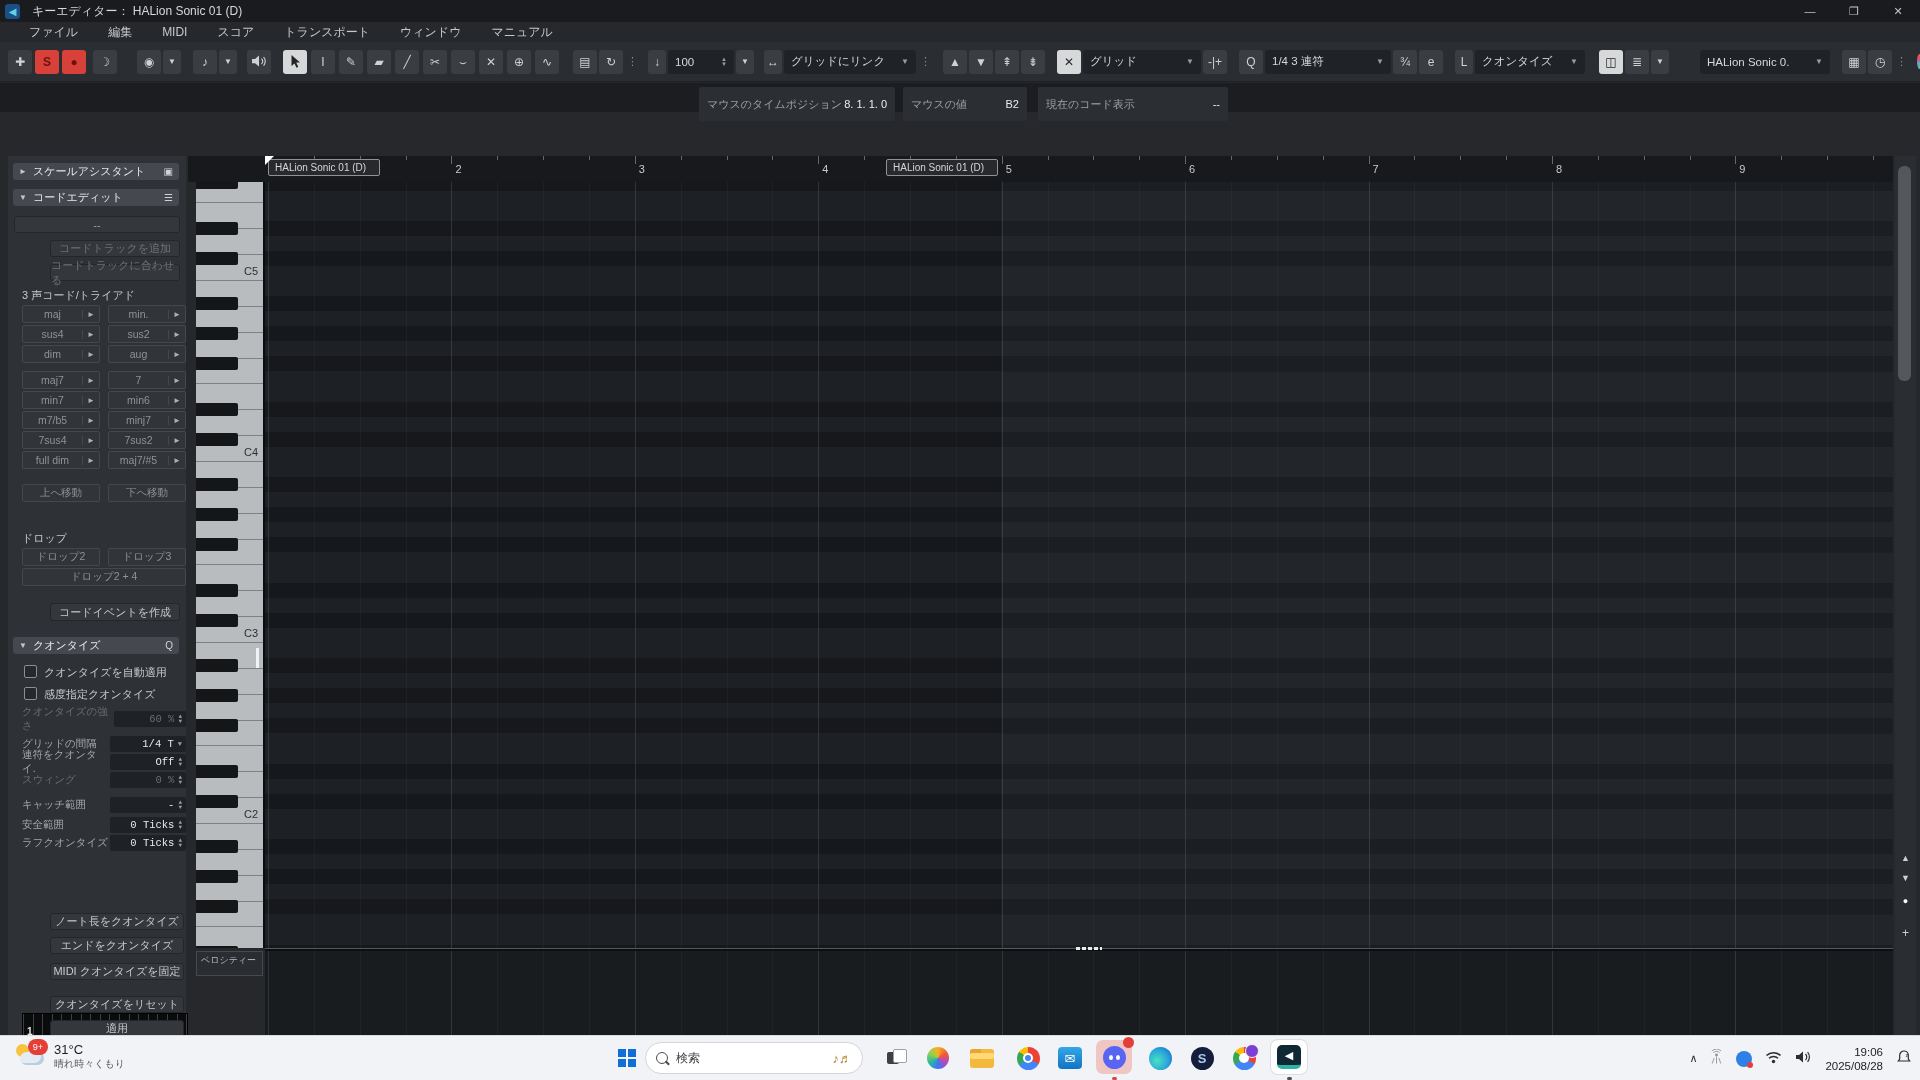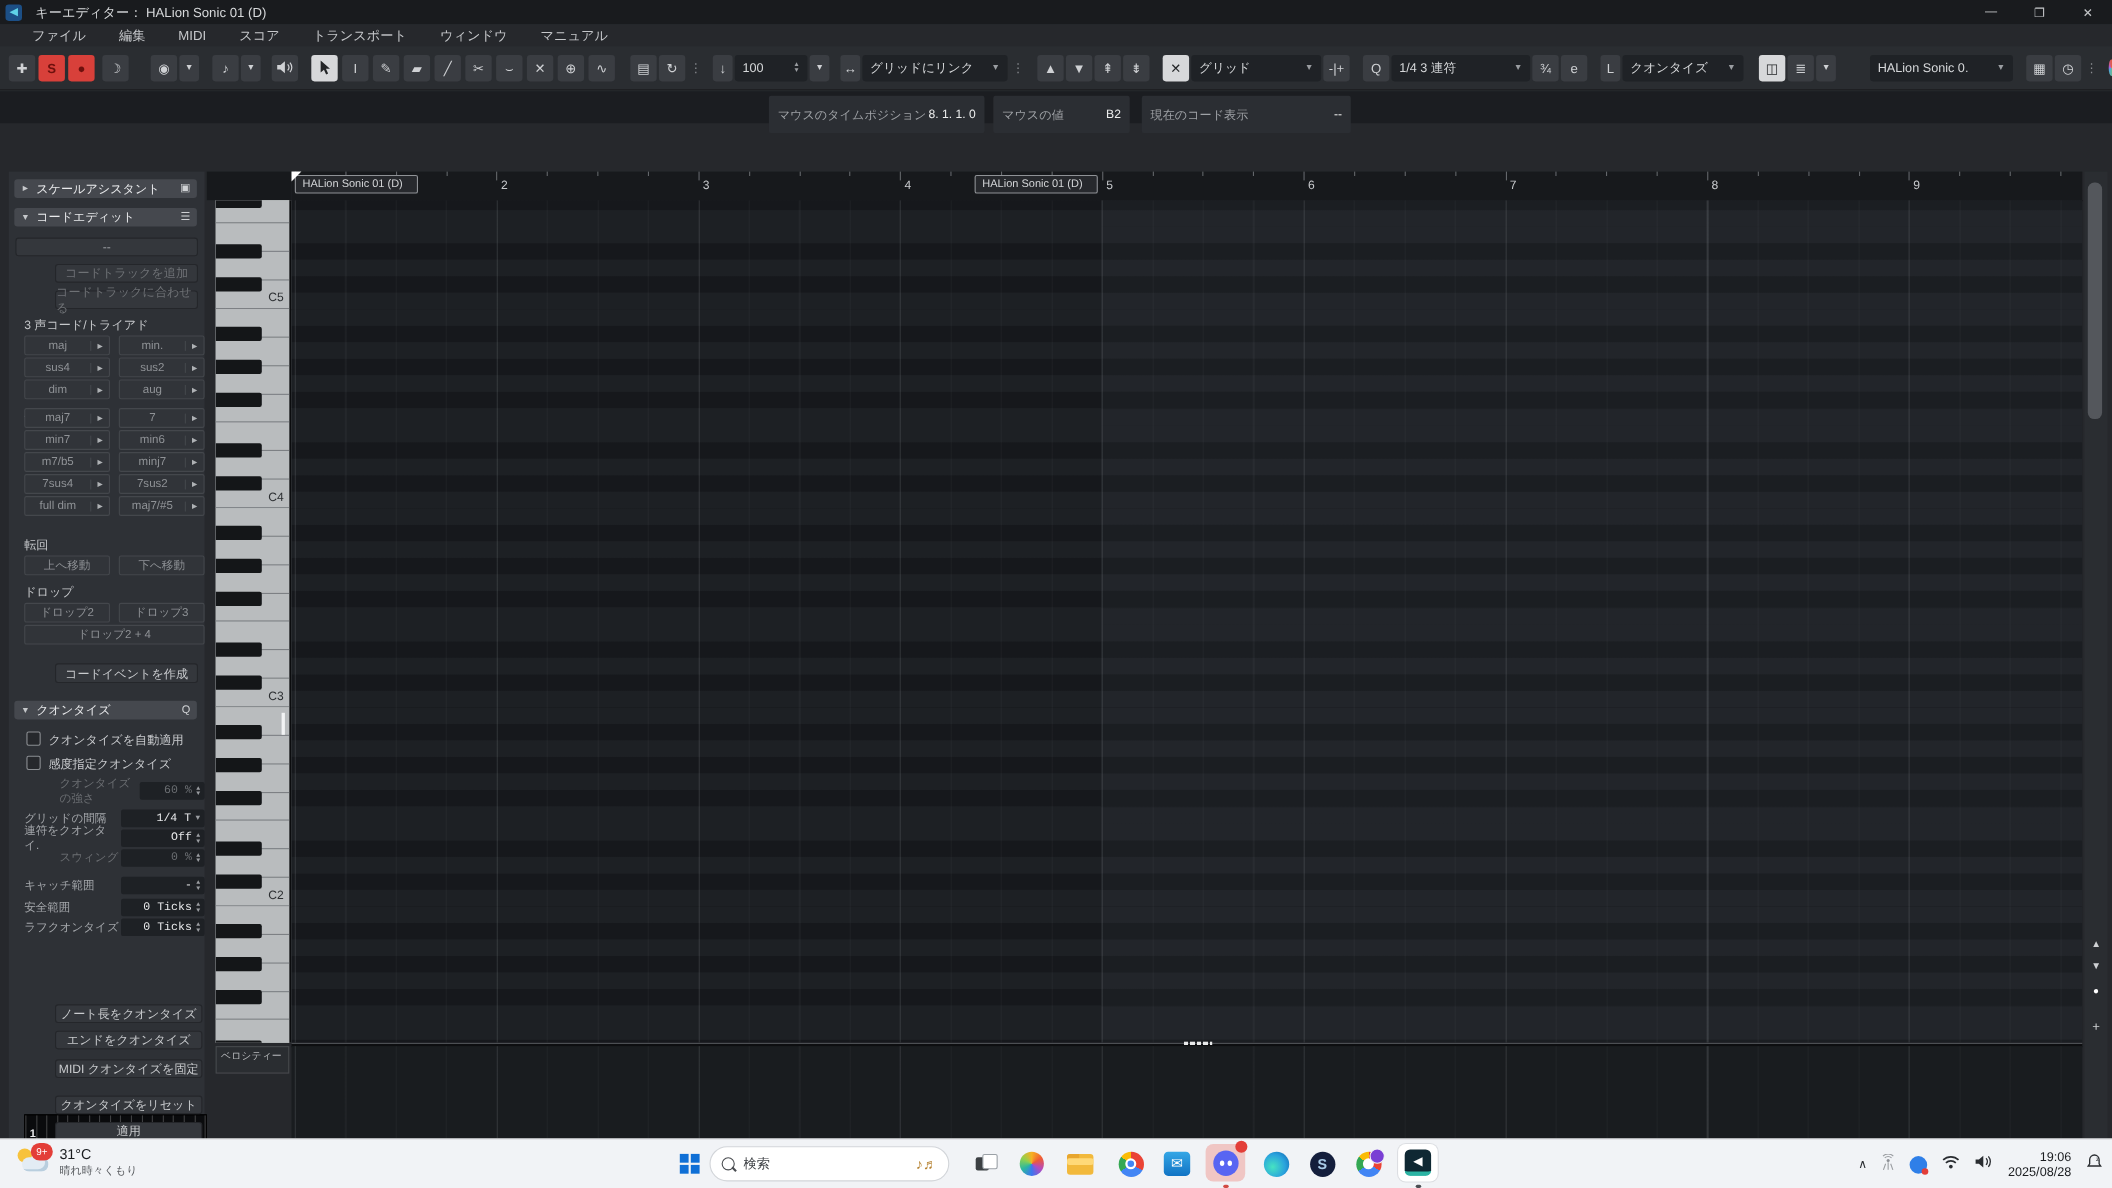--- a/index.html
+++ b/index.html
@@ -50,21 +50,21 @@
   .plabel{position:absolute;left:14px;font-size:11px;color:#c6c8cb;}
   .cgrid{position:absolute;left:14px;width:164px;display:grid;grid-template-columns:1fr 1fr;gap:2px 8px;}
   .cbtn{height:16px;background:#313439;border:1px solid #44474c;border-radius:2px;display:flex;
         align-items:center;font-size:10.5px;color:#8f9296;}
   .cbtn .cl{flex:1;text-align:center;}
   .cbtn .ca{width:16px;border-left:1px solid #44474c;text-align:center;color:#aeb1b4;font-size:8px;}
   .chk{position:absolute;left:16px;width:11px;height:11px;border:1px solid #8b8e92;border-radius:2px;background:#26282c;}
   .chklab{position:absolute;left:36px;font-size:11px;color:#c9cbce;}
   .qrow{position:absolute;left:14px;width:164px;height:17px;display:flex;align-items:center;}
   .qrow .ql{font-size:10.5px;color:#a4a7ab;}
-  .qrow.dis .ql{color:#6b6e72;margin-left:32px;}
+  .qrow.dis .ql{color:#6b6e72;}
   .qwell{margin-left:auto;width:76px;height:16px;background:#1e2125;border-radius:2px;display:flex;
          align-items:center;justify-content:flex-end;gap:4px;padding:0 4px;box-sizing:border-box;
          font-size:10.5px;color:#e8e9eb;font-family:Liberation Mono, monospace;}
   .qrow.dis .qwell{color:#6b6e72;}
   .qviz{position:absolute;left:14px;top:857px;width:164px;height:52px;background:#0a0b0d;border:1px solid #000;}
   .qviz .num{position:absolute;top:12px;font-size:10px;color:#e8e9eb;font-weight:bold;}
   
   .ruler{left:265px;top:156px;width:1628px;height:26px;background:#17191c;border-bottom:1px solid #0b0c0e;}
   .rnum{position:absolute;top:7px;font-size:11px;color:#c8cacd;}
   .rtick{position:absolute;top:0;width:1px;background:#63666a;}
@@ -358,21 +358,21 @@
         <div class="cbtn">
           <div class="cl">full dim</div>
           <div class="ca">►</div>
         </div>
         <div class="cbtn">
           <div class="cl">maj7/#5</div>
           <div class="ca">►</div>
         </div>
       </div>
     <div class="plabel" style="top:332px">転回</div>
-    <div class="cgrid" id="inv" style="top:349px">
+    <div class="cgrid" id="inv" style="top:328px">
         <div class="cbtn">
           <div class="cl">上へ移動</div>
         </div>
         <div class="cbtn">
           <div class="cl">下へ移動</div>
         </div>
       </div>
     <div class="plabel" style="top:375px">ドロップ</div>
     <div class="cgrid" id="drops" style="top:392px">
         <div class="cbtn">

